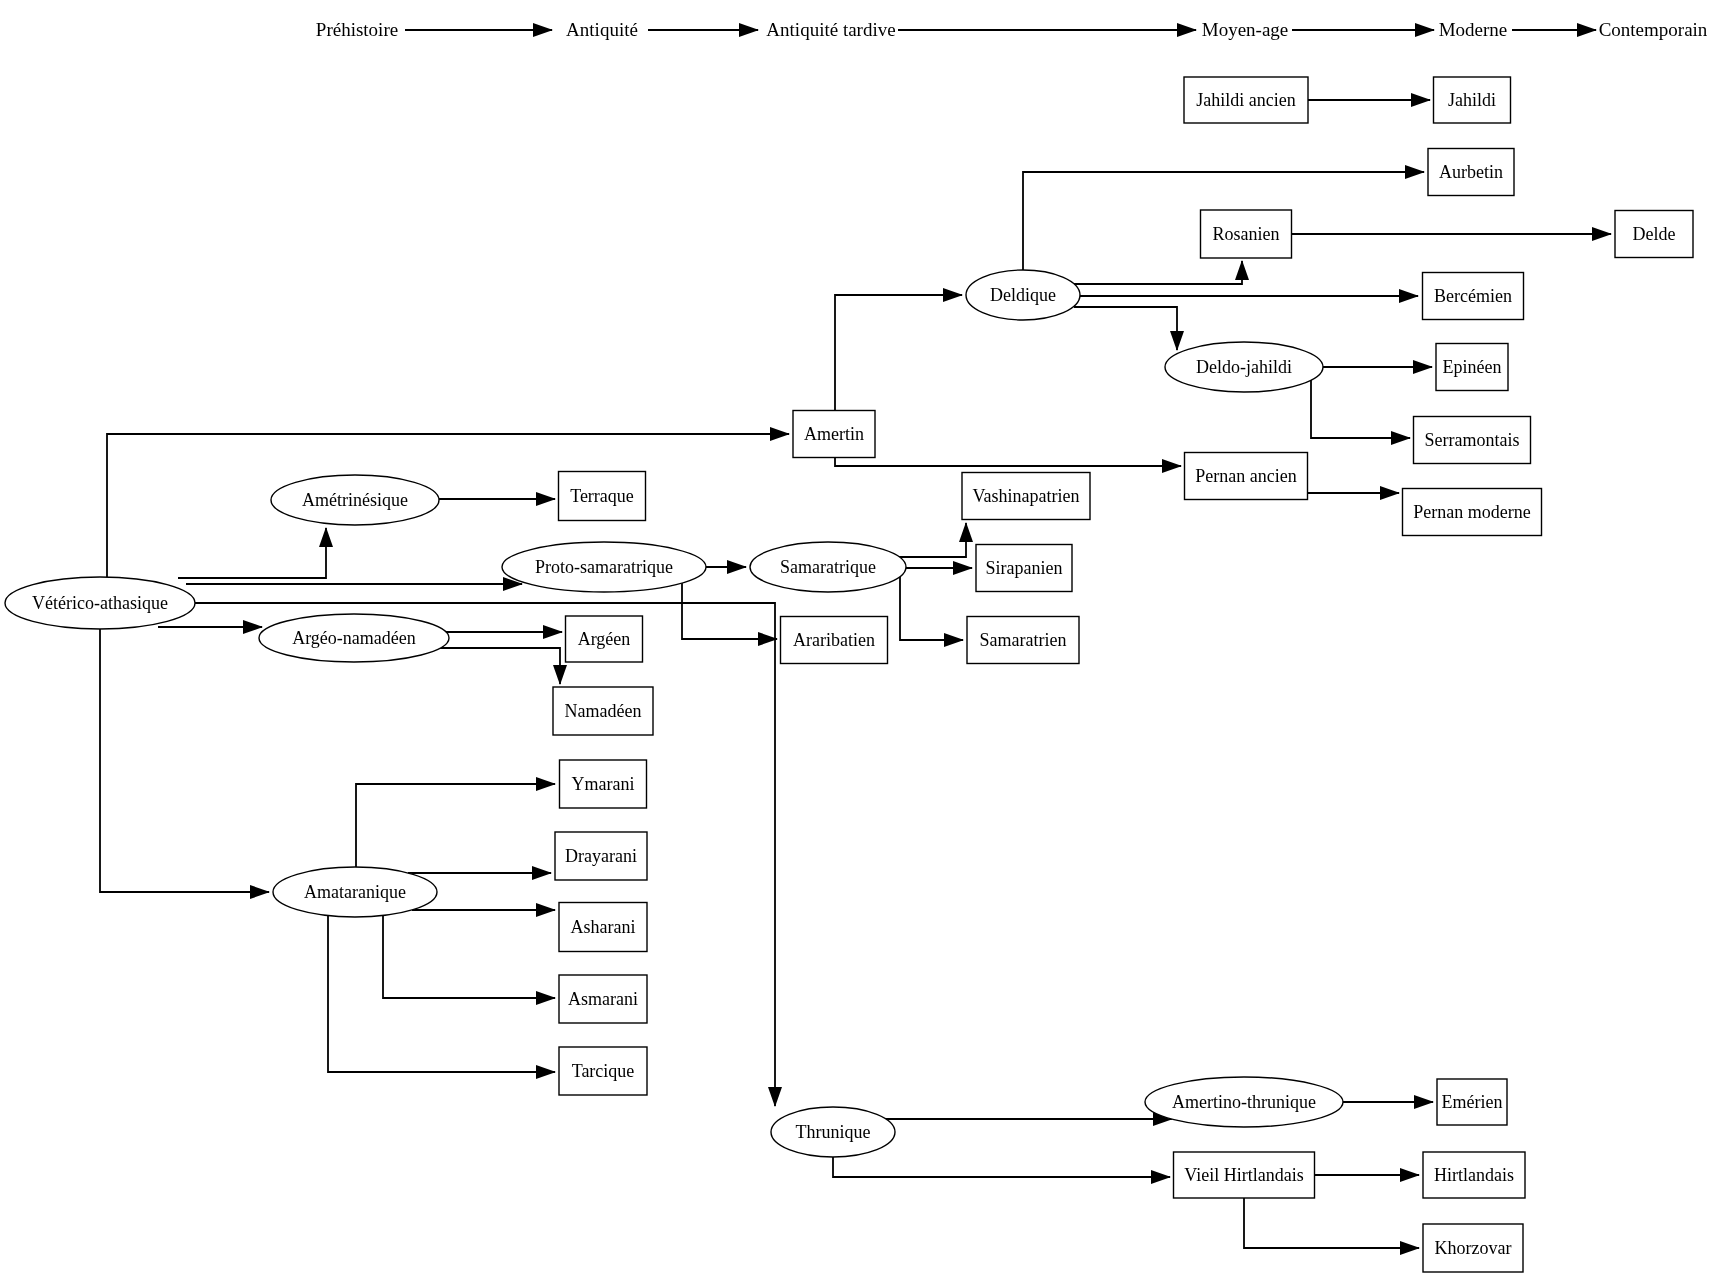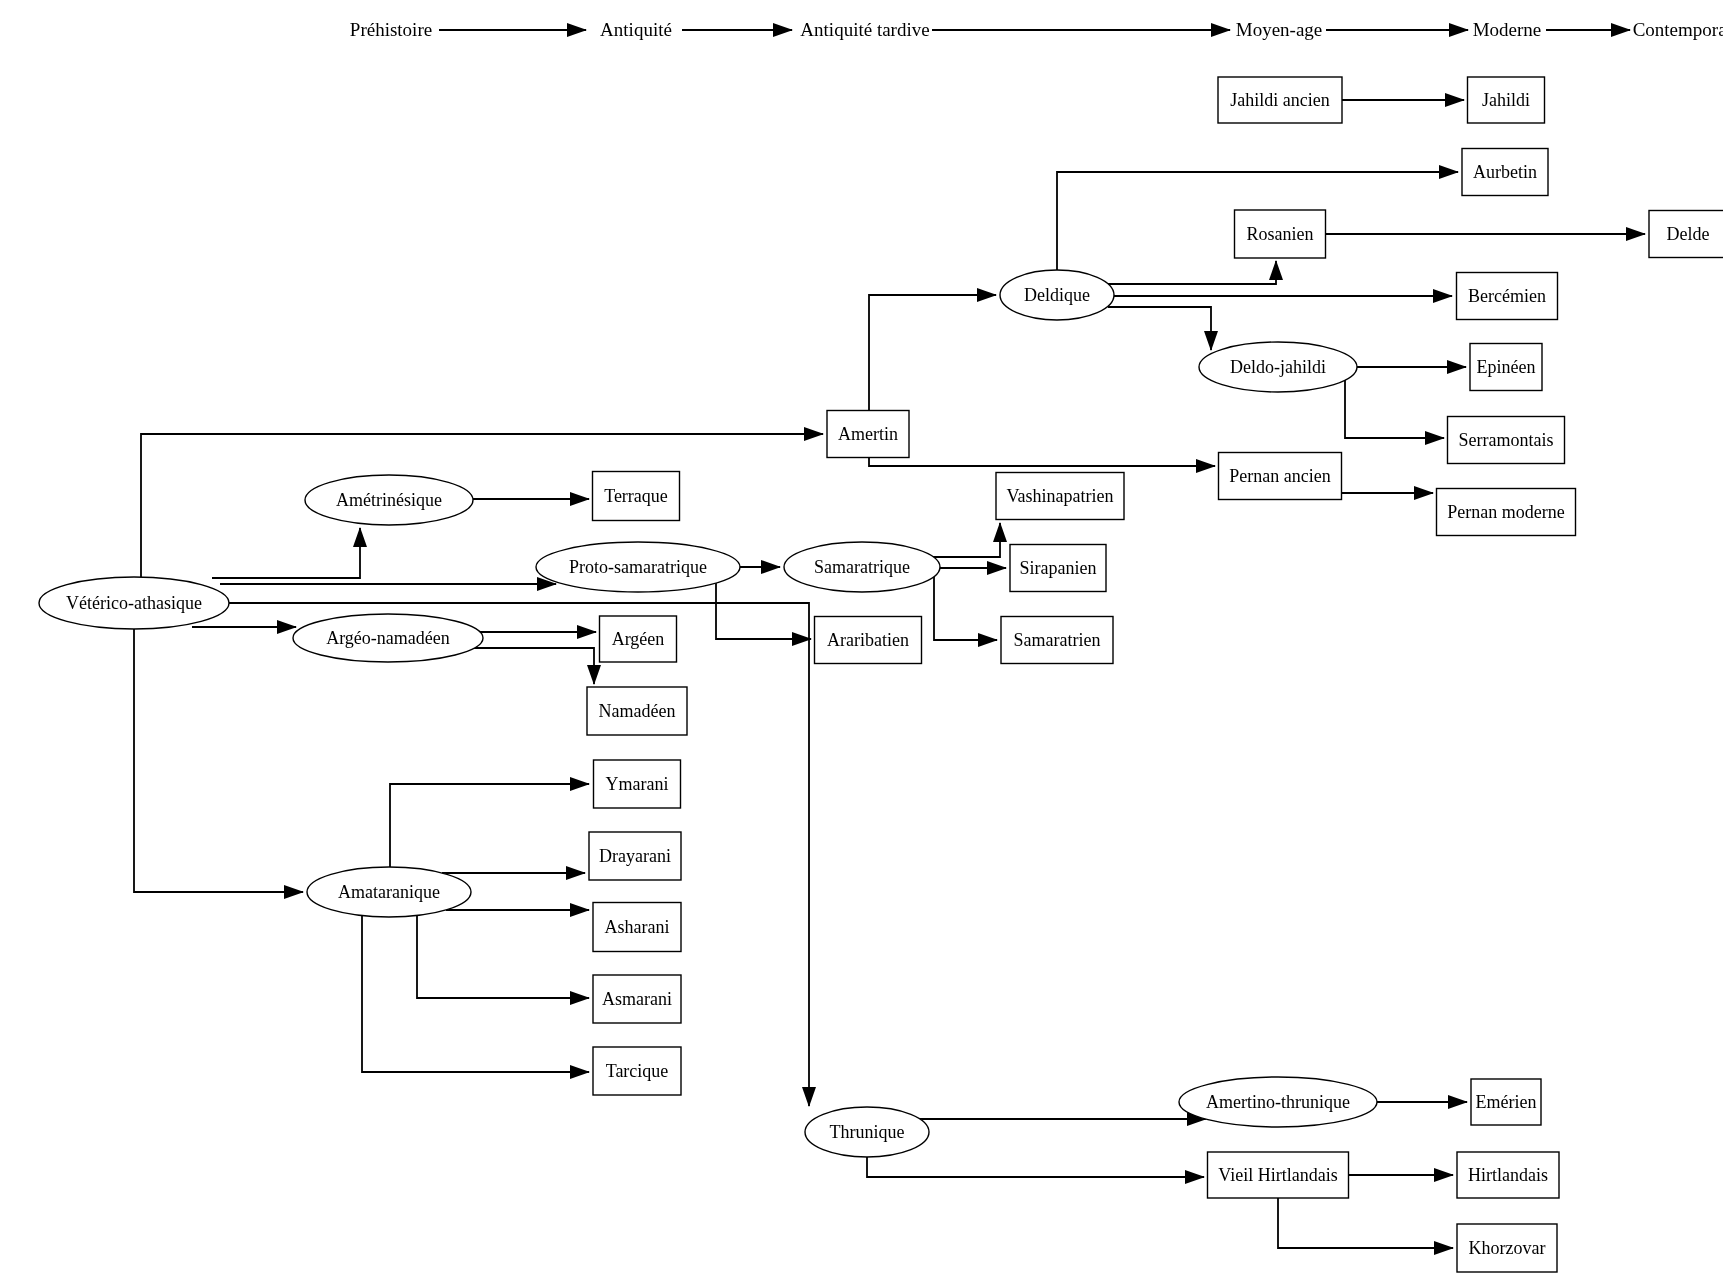--- a/index.html
+++ b/index.html
@@ -1,16 +1,16 @@
 <!DOCTYPE html>
 <html><head>
 <meta charset="utf-8">
 <style>
   html, body { margin: 0; padding: 0; background: #ffffff; }
-  .canvas-wrap { width: 1455px; height: 1276px; background: #ffffff; padding-left: 34px; }
+  .canvas-wrap { width: 1455px; height: 1276px; background: #ffffff; }
   svg { display: block; }
   .edge { fill: none; stroke: #000000; stroke-width: 1.8px; }
   .node-shape { fill: #ffffff; stroke: #000000; stroke-width: 1.4px; }
   .node-label {
     font-family: "Liberation Serif", "DejaVu Serif", serif;
     font-size: 18px;
     fill: #000000;
     text-anchor: middle;
   }
   .timeline-label {

